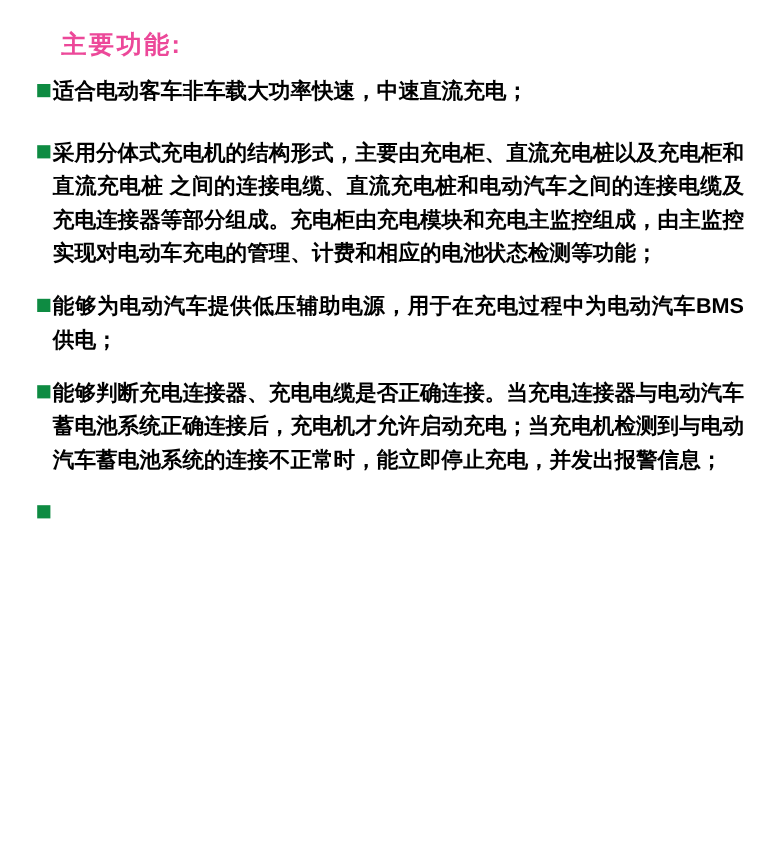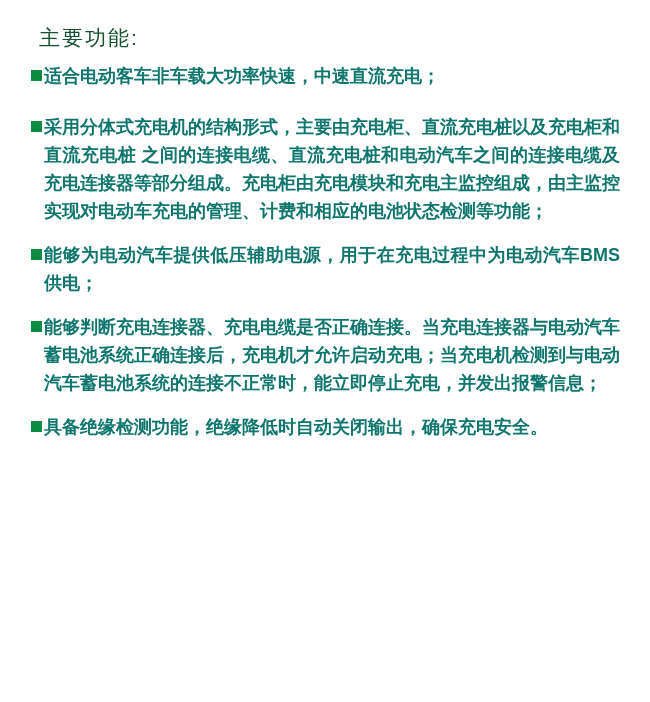--- a/index.html
+++ b/index.html
@@ -11,42 +11,42 @@
     position: relative;
     width: 650px;
     height: 702px;
     box-sizing: border-box;
     background: #ffffff;
     padding: 24px 30px 0 31px;
     font-family: "Liberation Sans", "DejaVu Sans", sans-serif;
     overflow: hidden;
   }
   .heading {
-    margin: 0 0 10px 8px;
+    margin: 0 0 10px 20px;
     font-size: 21px;
     line-height: 28px;
-    font-weight: normal;
+    font-weight: bold;
     letter-spacing: 2px;
-    color: #14532d;
+    color: #ec4899;
   }
   .features {
     list-style: none;
     margin: 0;
     padding: 0;
     width: 589px;
   }
   .feature {
     position: relative;
     box-sizing: border-box;
     padding-left: 13px;
     margin-bottom: 16px;
     font-size: 18px;
     line-height: 28px;
     font-weight: 600;
-    color: #0f766e;
+    color: #000000;
     text-align: justify;
   }
   .feature:first-child {
     margin-bottom: 23px;
   }
   .bullet {
     position: absolute;
     left: 0;
     top: 8px;
     width: 11px;
@@ -83,18 +83,17 @@
       <span class="feature-text">能够为电动汽车提供低压辅助电源，用于在充电过程中为电动汽车BMS供电；</span>
     </li>
 
     <li class="feature">
       <span class="bullet"></span>
       <span class="feature-text">能够判断充电连接器、充电电缆是否正确连接。当充电连接器与电动汽车蓄电池系统正确连接后，充电机才允许启动充电；当充电机检测到与电动汽车蓄电池系统的连接不正常时，能立即停止充电，并发出报警信息；</span>
     </li>
 
     <li class="feature">
       <span class="bullet"></span>
-      <span class="feature-text">具备绝缘检测功能，绝缘降低时自动关闭输出，确保充电安全。</span>
     </li>
 
   </ul>
 
 </div>
 
 </body></html>

